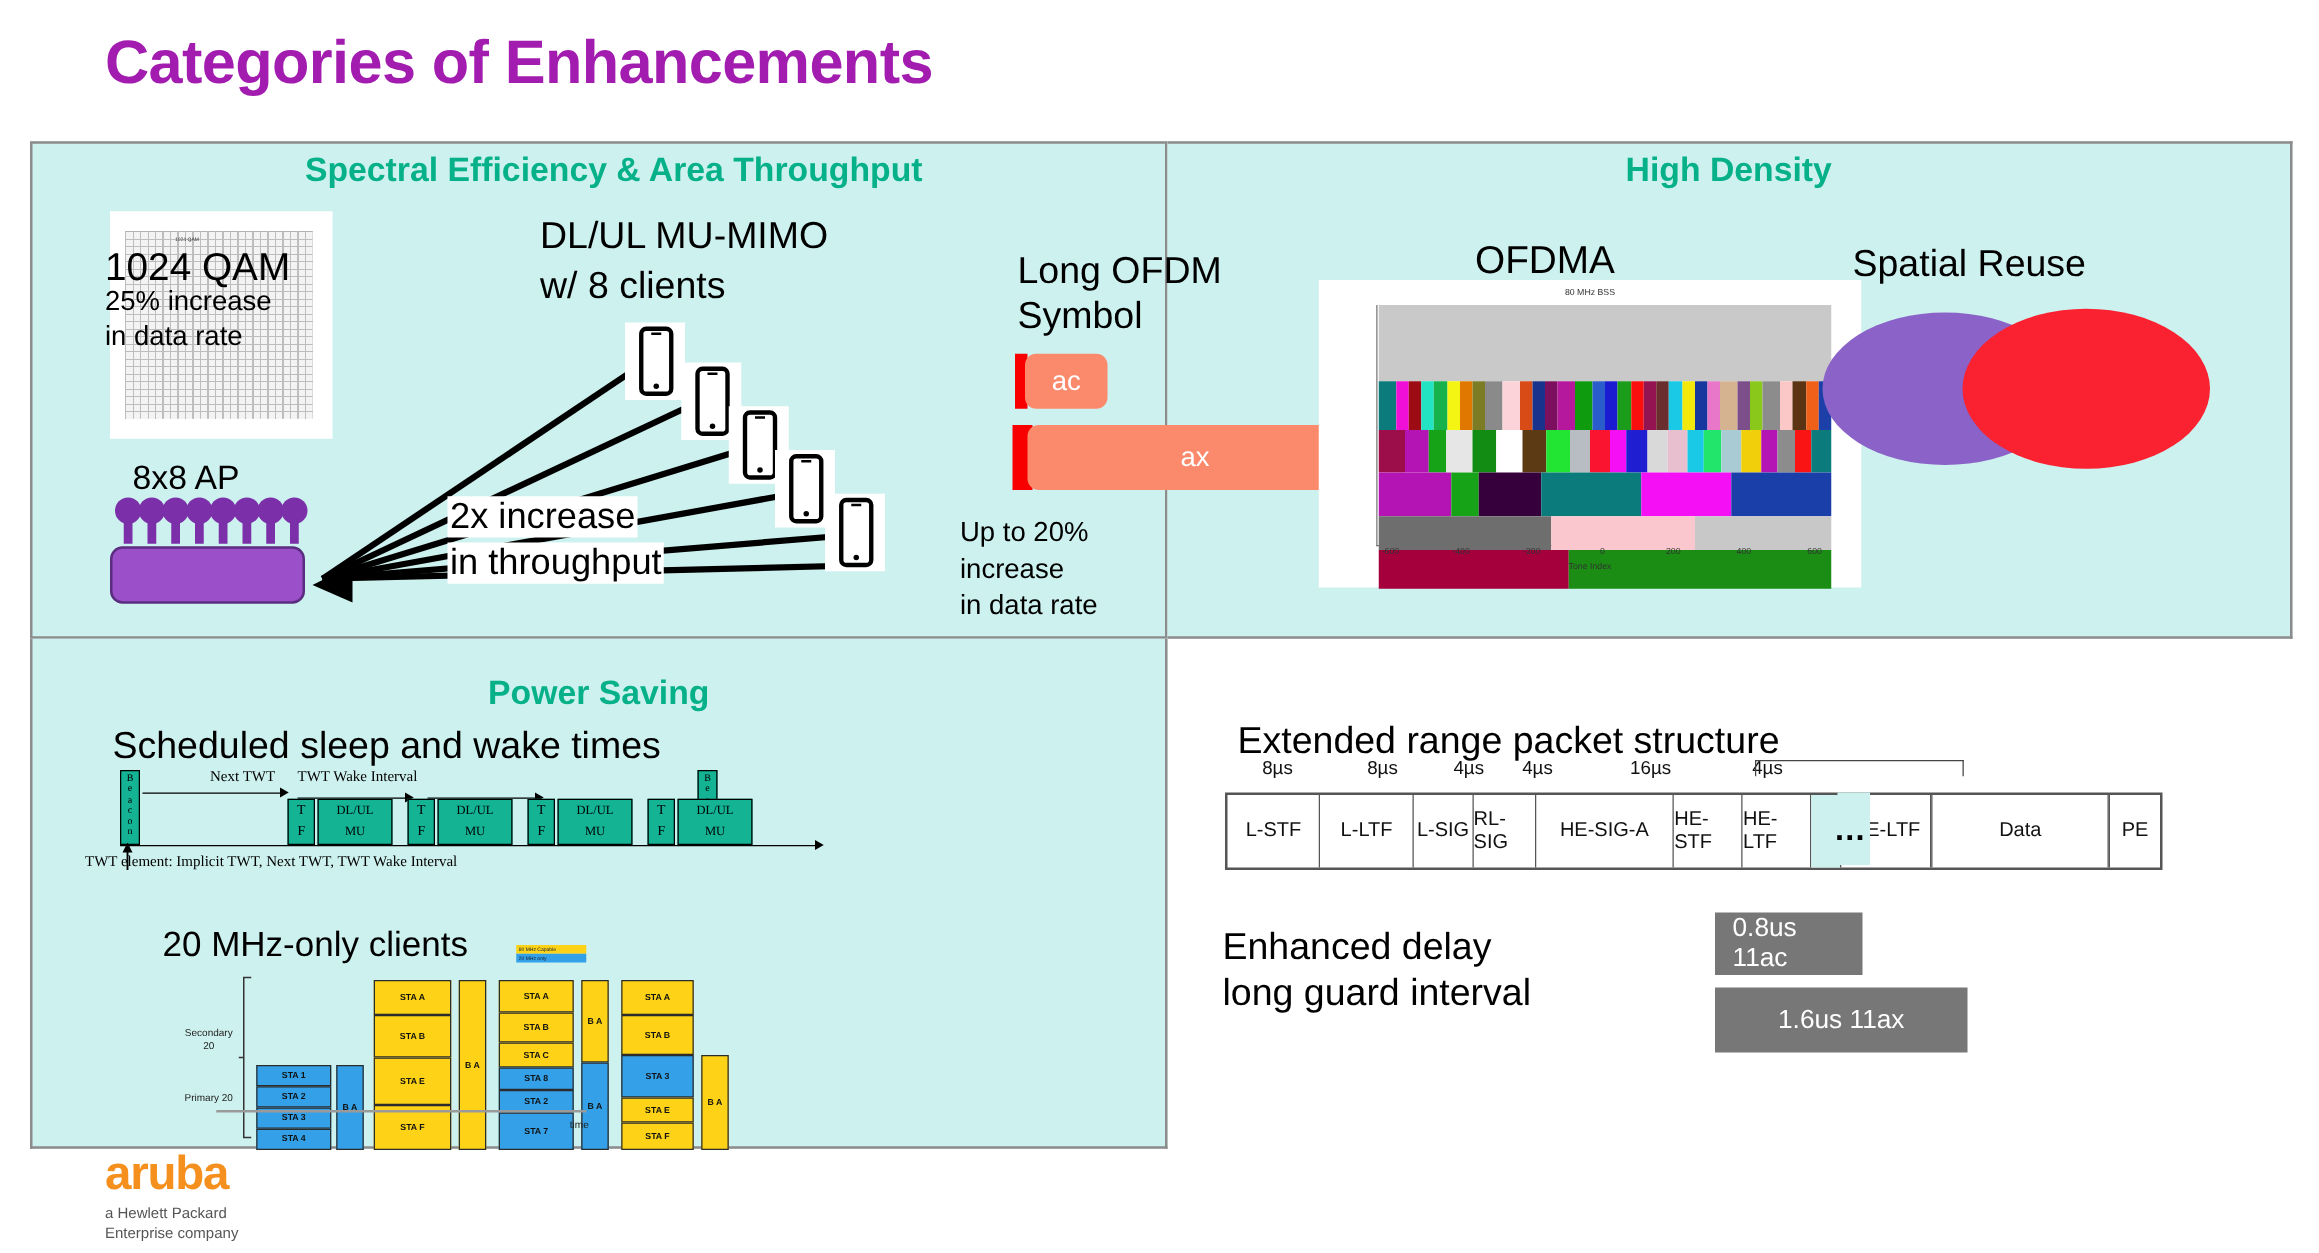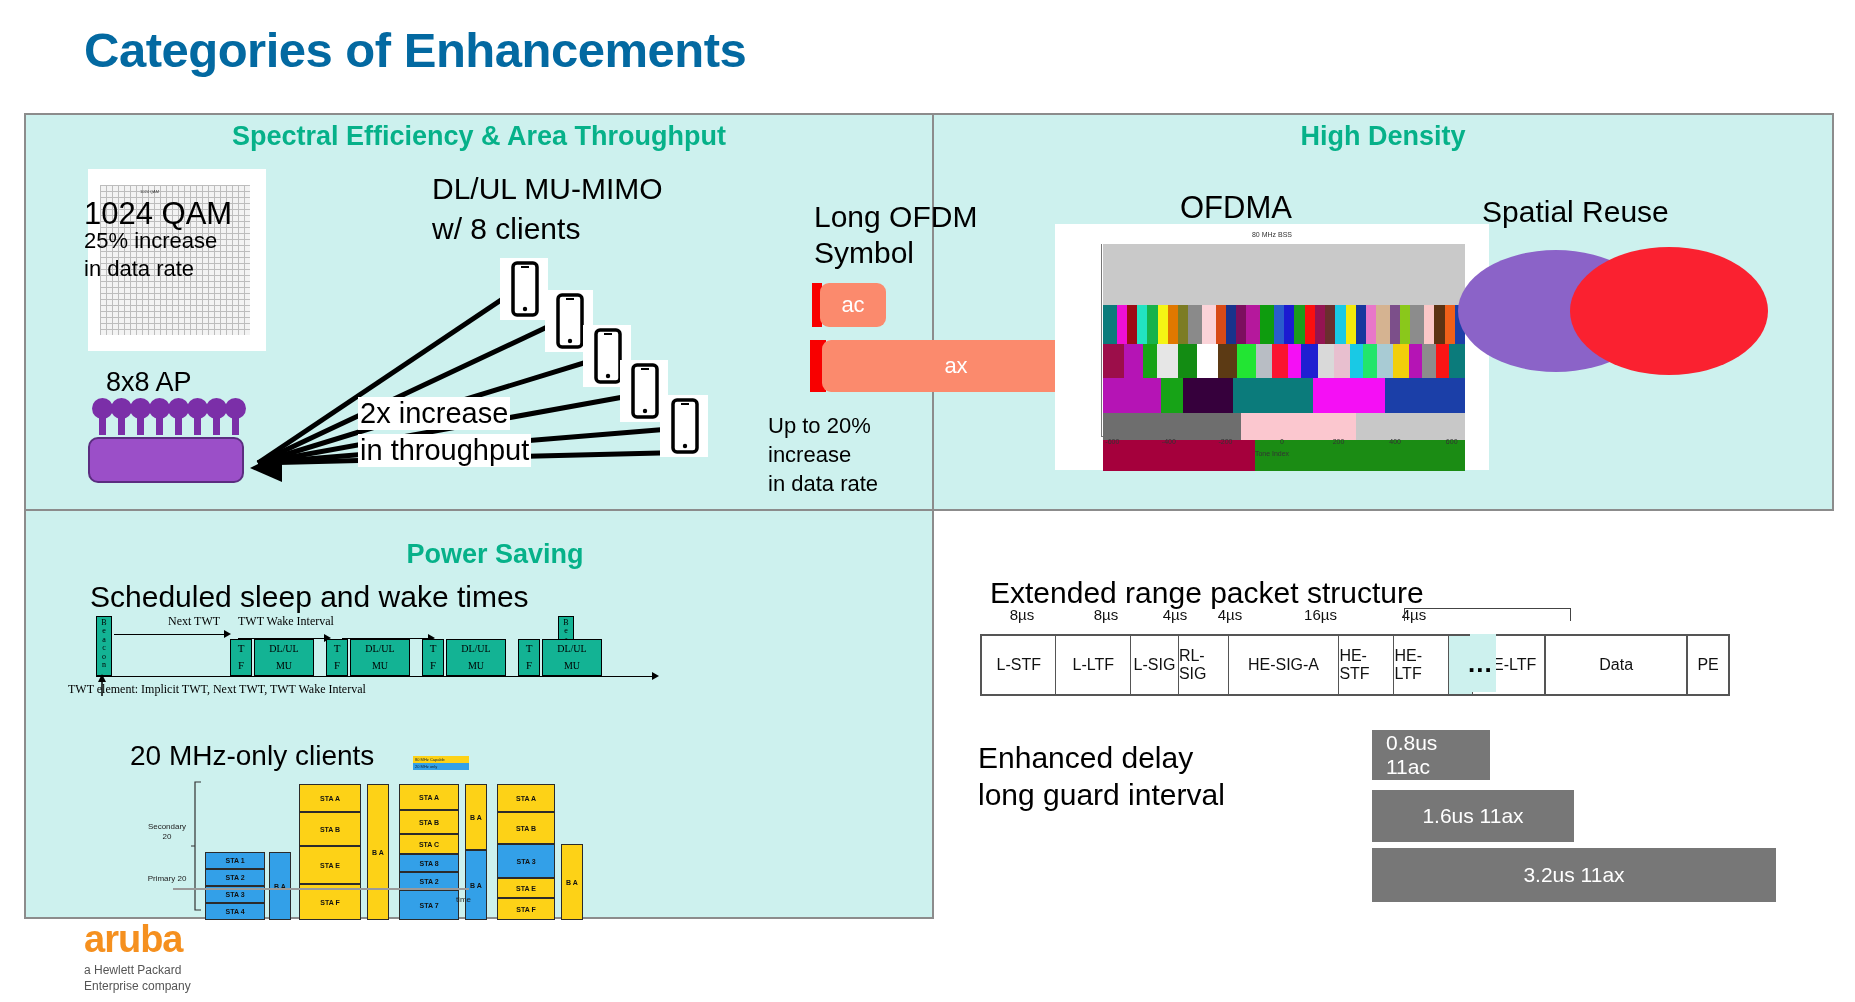--- a/index.html
+++ b/index.html
@@ -6,30 +6,30 @@
   body{
     width:1855px;height:1002px;background:#ffffff;
     font-family:"Liberation Sans", sans-serif;
     overflow:hidden;position:relative;
   }
   .slide{position:absolute;left:0;top:0;width:1855px;height:1002px;}
 
   
   .slide-title{
     position:absolute;left:84px;top:22px;
-    font-size:49px;font-weight:bold;color:#0369a1;
+    font-size:49px;font-weight:bold;color:#a21caf;
     letter-spacing:-0.5px;font-family:"Liberation Sans",sans-serif;
   }
 
   
   .grid{position:absolute;left:24px;top:113px;width:1810px;height:806px;}
   .quad{position:absolute;background:#cdf1ee;box-sizing:border-box;}
   .q-tl{left:0;top:0;width:910px;height:398px;border:2px solid #8c8c8c;}
   .q-tr{left:910px;top:0;width:900px;height:398px;border:2px solid #8c8c8c;border-left:none;}
-  .q-bl{left:0;top:398px;width:910px;height:408px;border:2px solid #8c8c8c;border-top:none;padding-left:16px;}
+  .q-bl{left:0;top:398px;width:910px;height:408px;border:2px solid #8c8c8c;border-top:none;}
   .q-br{left:910px;top:398px;width:900px;height:408px;border:2px solid #8c8c8c;border-top:none;border-left:none;}
 
   .q-head{
     position:absolute;width:100%;text-align:center;
     font-size:27px;font-weight:bold;color:#06b189;
     font-family:"Liberation Sans",sans-serif;
   }
 
   .plain{font-family:"Liberation Sans",sans-serif;color:#000;position:absolute;}
 
@@ -138,21 +138,21 @@
 </head>
 <body>
 
 <div class="slide">
 
   <div class="slide-title">Categories of Enhancements</div>
 
   <div class="grid">
 
     <div class="quad q-tl">
-      <div class="q-head" style="top:6px;">Spectral Efficiency &amp; Area Throughput</div>
+      <div class="q-head" style="top:6px;margin-left:12px;">Spectral Efficiency &amp; Area Throughput</div>
     </div>
 
     <div class="quad q-tr">
       <div class="q-head" style="top:6px;">High Density</div>
     </div>
 
     <div class="quad q-bl">
       <div class="q-head" style="top:28px;">Power Saving</div>
     </div>
 
@@ -471,21 +471,20 @@
   <div class="edsp plain">
     <div>Enhanced delay</div>
     <div>long guard interval</div>
   </div>
 
   <div class="gi left" style="left:1372px;top:730px;width:104px;height:50px;flex-direction:column;align-items:flex-start;justify-content:center;">
     <span>0.8us</span>
     <span>11ac</span>
   </div>
   <div class="gi" style="left:1372px;top:790px;width:202px;height:52px;">1.6us 11ax</div>
-  <div class="gi" style="left:1372px;top:848px;width:404px;height:54px;">3.2us 11ax</div>
 
   <div class="logo">
     <div class="logo-word">aruba</div>
     <div class="logo-sub">a Hewlett Packard</div>
     <div class="logo-sub" style="margin-top:0;">Enterprise company</div>
   </div>
 
 </div>
 
 </body></html>

